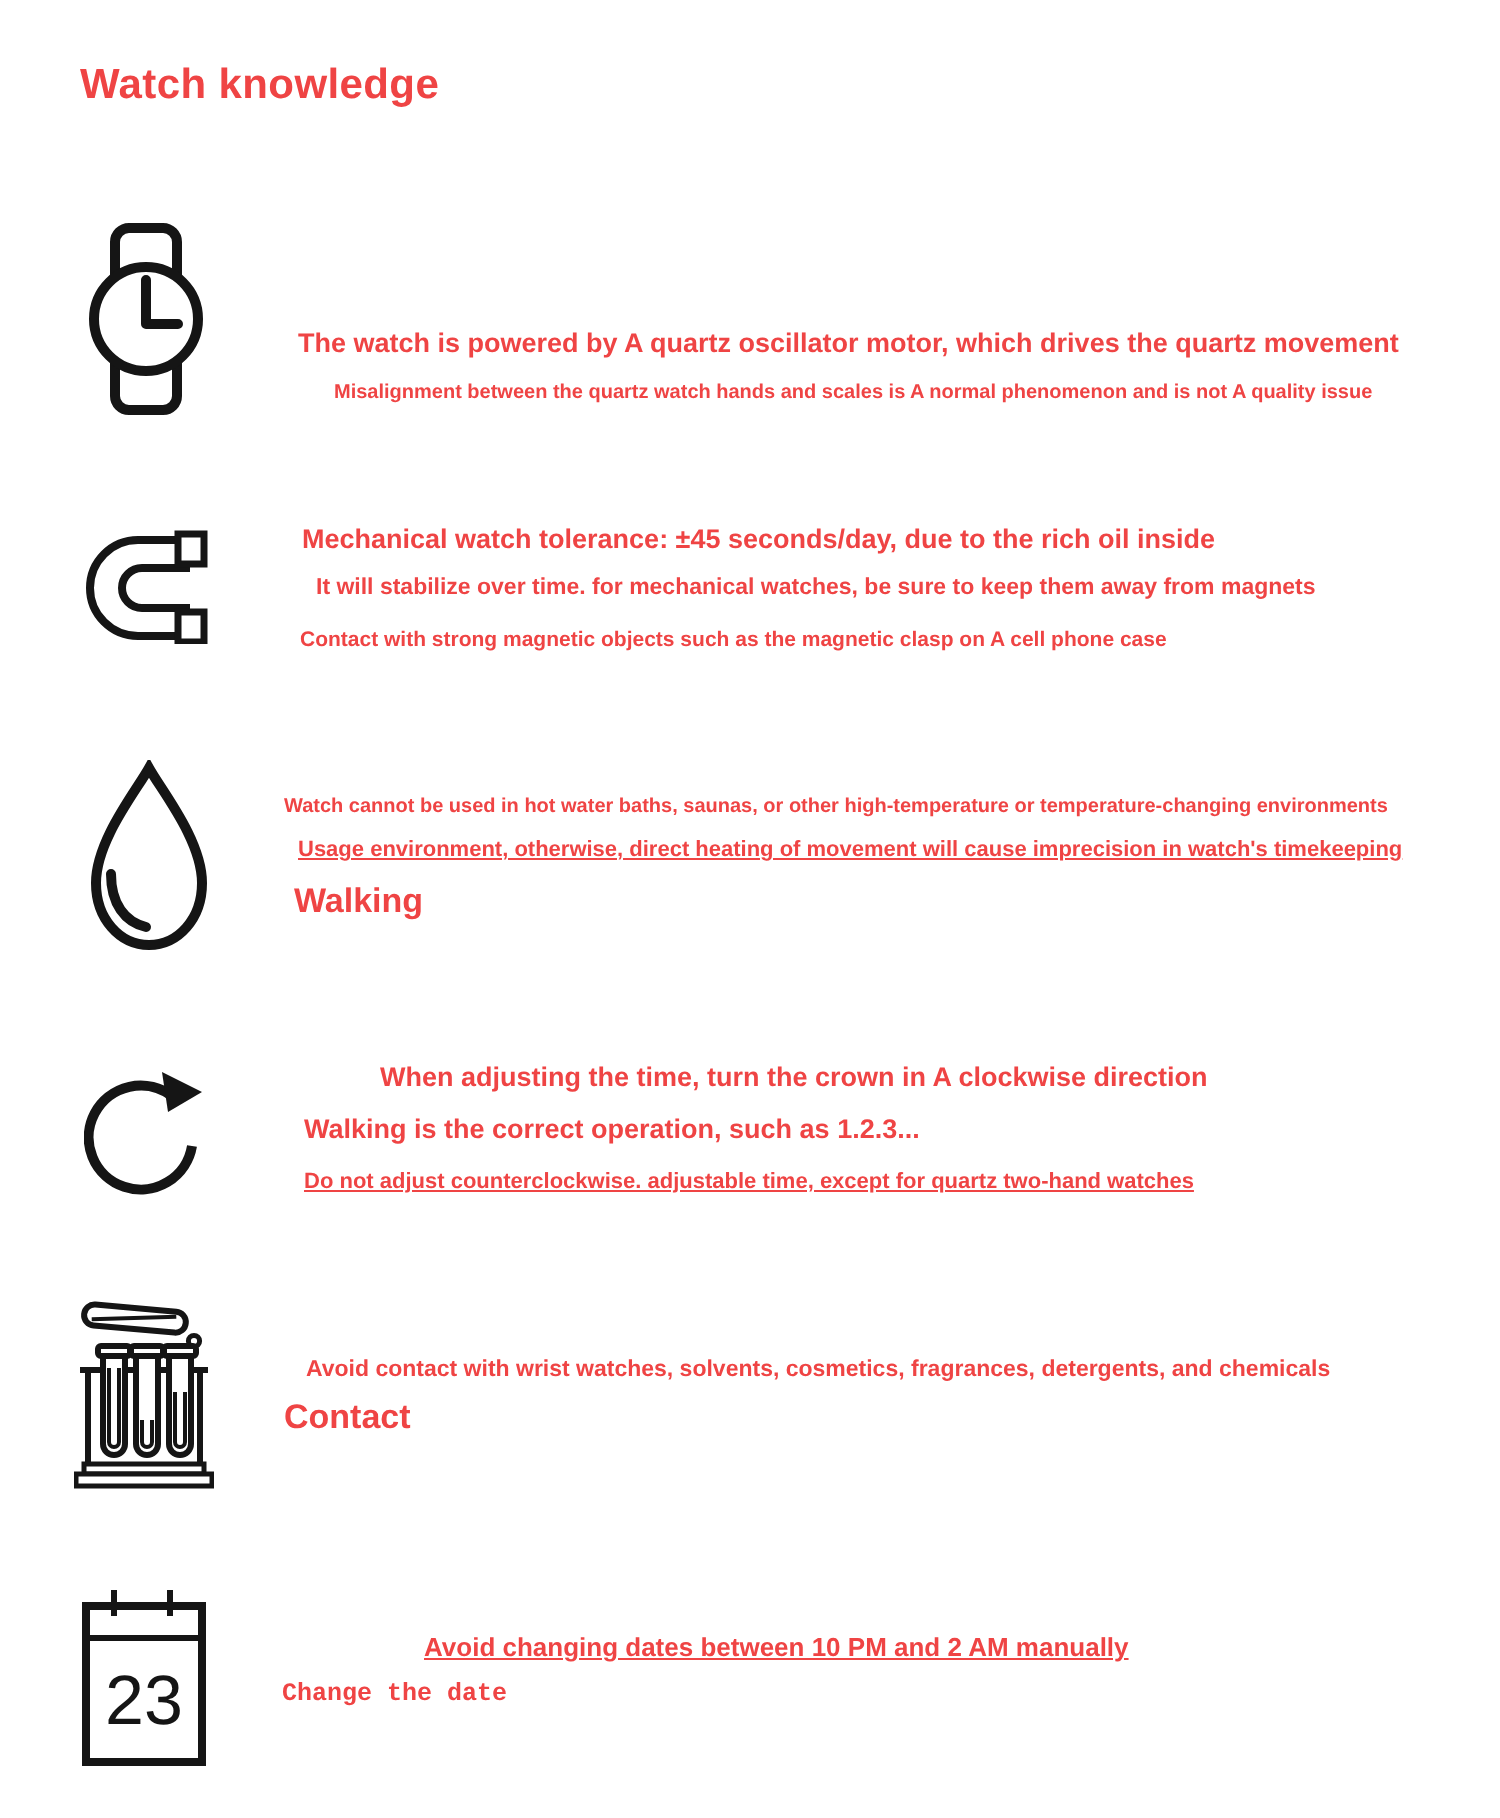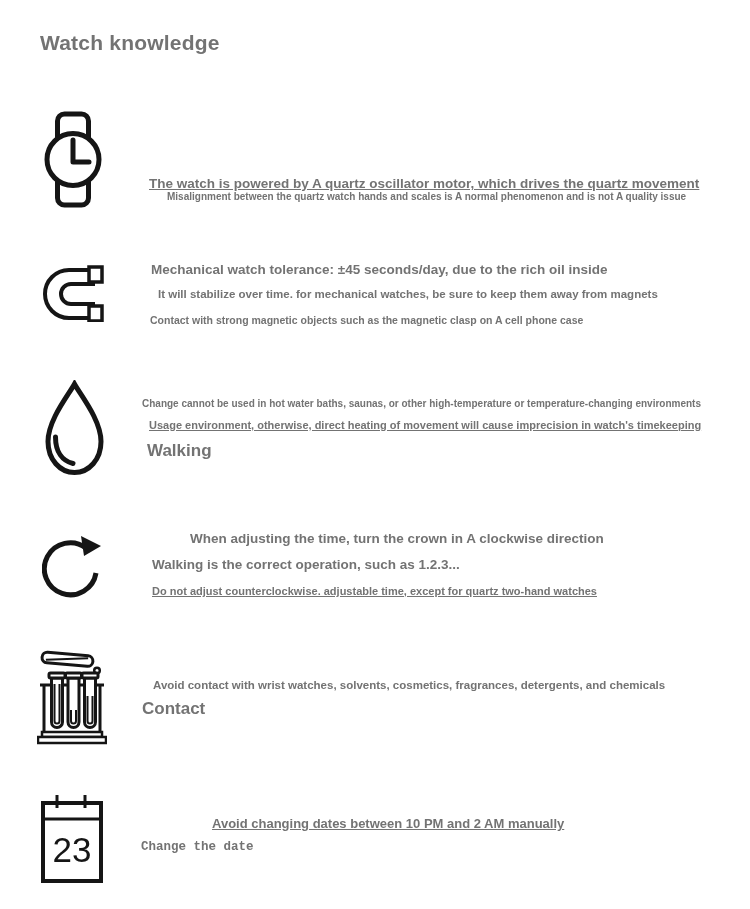--- a/index.html
+++ b/index.html
@@ -1,20 +1,20 @@
 <!DOCTYPE html>
 <html><head>
 <meta charset="utf-8">
 <style>
   html,body{margin:0;padding:0;background:#ffffff;}
   .page{
     position:relative;width:750px;height:909px;background:#ffffff;overflow:hidden;
     font-family:"Liberation Sans","DejaVu Sans",sans-serif;color:#151515;
   }
-  .line{position:absolute;white-space:nowrap;font-weight:bold;color:#737373;line-height:1.15;}
+  .line{position:absolute;white-space:nowrap;font-weight:bold;color:#ef4444;line-height:1.15;}
   .title{font-size:21px;letter-spacing:.2px;}
   .fs10{font-size:10px;}
   .fs10-5{font-size:10.5px;}
   .fs11{font-size:11px;text-decoration:underline;}
   .fs11-5{font-size:11.5px;}
   .fs12-5{font-size:12.5px;}
   .fs13{font-size:13px;text-decoration:underline;}
   .fs13-5{font-size:13.5px;}
   .fs17{font-size:17px;}
   .icon{position:absolute;}
@@ -33,21 +33,21 @@
 
   <div>
     <div class="icon" style="left:44px;top:111px;">
       <svg width="58" height="97" viewBox="0 0 58 97">
         <rect class="st" x="13.5" y="3" width="31" height="91" rx="7" stroke-width="5"></rect>
         <circle class="st" cx="29" cy="48.5" r="26" stroke-width="5"></circle>
         <polyline class="ln" points="29,29 29,51 45,51" stroke-width="5" stroke-linecap="round" stroke-linejoin="round"></polyline>
       </svg>
     </div>
     <div class="line fs10" style="left:167px;top:147px;margin-top:44px;">Misalignment between the quartz watch hands and scales is A normal phenomenon and is not A quality issue</div>
-    <div class="line fs13-5" style="left:149px;top:176px;text-decoration:underline;">The watch is powered by A quartz oscillator motor, which drives the quartz movement</div>
+    <div class="line fs13-5" style="left:149px;top:164px;">The watch is powered by A quartz oscillator motor, which drives the quartz movement</div>
   </div>
 
   <div>
     <div class="icon" style="left:43px;top:265px;">
       <svg width="62" height="57" viewBox="0 0 62 57">
         <path class="st" d="M50 5 L26 5 A24 24 0 0 0 26 53 L50 53 L50 39 L28 39 A10 10 0 0 1 28 19 L50 19 Z" stroke-width="4"></path>
         <rect class="st" x="46" y="2" width="13" height="15" stroke-width="3.5"></rect>
         <rect class="st" x="46" y="41" width="13" height="15" stroke-width="3.5"></rect>
       </svg>
     </div>
@@ -56,21 +56,21 @@
     <div class="line fs10-5" style="left:150px;top:314px;">Contact with strong magnetic objects such as the magnetic clasp on A cell phone case</div>
   </div>
 
   <div>
     <div class="icon" style="left:42px;top:380px;">
       <svg width="65" height="98" viewBox="0 0 65 98">
         <path class="st" d="M32.5 4 C 26.5 15, 6 40, 6 61.5 C 6 79.5, 18 92.5, 32.5 92.5 C 47 92.5, 59 79.5, 59 61.5 C 59 40, 38.5 15, 32.5 4 Z" stroke-width="5"></path>
         <path class="ln" d="M13.5 57 C 13.5 72, 20.5 81, 31 83.5" stroke-width="5" stroke-linecap="round"></path>
       </svg>
     </div>
-    <div class="line fs10" style="left:142px;top:398px;">Change cannot be used in hot water baths, saunas, or other high-temperature or temperature-changing environments</div>
+    <div class="line fs10" style="left:142px;top:398px;">Watch cannot be used in hot water baths, saunas, or other high-temperature or temperature-changing environments</div>
     <div class="line fs11" style="left:149px;top:419px;">Usage environment, otherwise, direct heating of movement will cause imprecision in watch's timekeeping</div>
     <div class="line fs17" style="left:147px;top:441px;">Walking</div>
   </div>
 
   <div>
     <div class="icon" style="left:42px;top:527px;">
       <svg width="62" height="76" viewBox="0 0 62 76">
         <path class="ln" d="M54 46 A26 26 0 1 1 44 21" stroke-width="5"></path>
         <polygon class="fl" points="59,19 39,9 42,29"></polygon>
       </svg>

